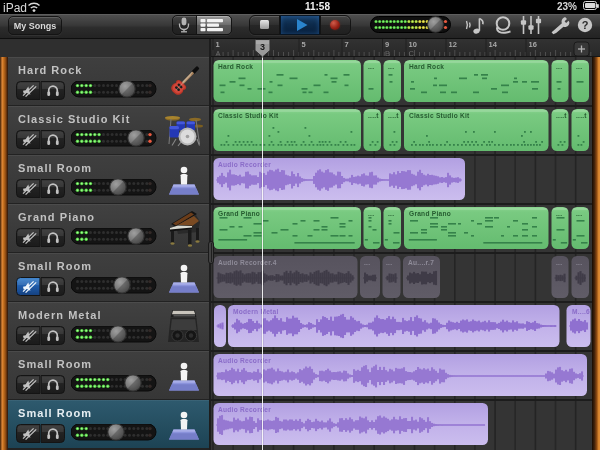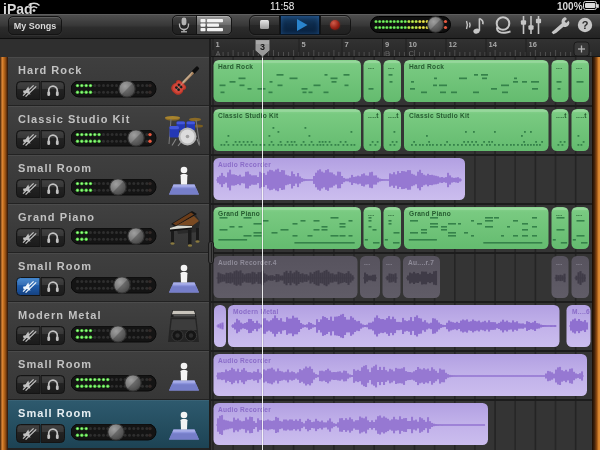--- a/index.html
+++ b/index.html
@@ -1,30 +1,30 @@
 <!DOCTYPE html>
 <html><head><meta charset="utf-8"><style>
 html,body{margin:0;padding:0;background:#000;}
 *{box-sizing:border-box;-webkit-font-smoothing:antialiased;}
 #page{position:relative;width:600px;height:450px;overflow:hidden;background:#2e2e2e;
  font-family:"Liberation Sans",sans-serif;}
 .abs{position:absolute;}
 </style></head><body>
 <div id="page">
 <div class="abs" style="left:0;top:0;width:600px;height:14px;background:#000;"></div>
-<div class="abs" style="left:3px;top:1px;font-size:14px;font-weight:bold;color:#d8d8d8;">iPad</div>
+<div class="abs" style="left:3px;top:1px;font-size:12px;font-weight:normal;color:#d8d8d8;">iPad</div>
 <svg width="14" height="12" style="position:absolute;left:27px;top:1px;">
       <g stroke="#d8d8d8" fill="none">
         <path d="M 1.5 4.5 A 8 8 0 0 1 12.5 4.5" stroke-width="1.4"></path>
         <path d="M 3.8 7 A 5 5 0 0 1 10.2 7" stroke-width="1.4"></path>
       </g>
       <circle cx="7" cy="9.6" r="1.4" fill="#d8d8d8"></circle>
     </svg>
-<div class="abs" style="left:270px;top:1px;width:60px;text-align:left;font-size:10px;font-weight:normal;color:#f2f2f2;">11:58</div>
-<div class="abs" style="left:557px;top:1px;font-size:10px;font-weight:bold;color:#d8d8d8;">100%</div>
+<div class="abs" style="left:270px;top:1px;width:60px;text-align:right;font-size:10px;font-weight:bold;color:#f2f2f2;">11:58</div>
+<div class="abs" style="left:557px;top:1px;font-size:10px;font-weight:bold;color:#d8d8d8;">23%</div>
 <svg width="16" height="12" style="position:absolute;left:583px;top:0px;">
       <rect x="0.5" y="1.5" width="13" height="8" rx="2" fill="none" stroke="#d8d8d8"></rect>
       <rect x="2" y="3" width="10.4" height="5" rx="1" fill="#d8d8d8"></rect>
       <rect x="14" y="4" width="1.8" height="4" rx="0.8" fill="#d8d8d8"></rect>
     </svg>
 <div class="abs" style="left:0;top:14px;width:600px;height:25px;background:linear-gradient(#4e4e4e,#383838 45%,#2c2c2c 55%,#232323);border-top:1px solid #5e5e5e;border-bottom:1px solid #0e0e0e;"></div>
 <div style="position:absolute;background:linear-gradient(#454545,#2f2f2f 48%,#262626 52%,#202020);border:1px solid #141414;border-radius:5px;color:#dadada;font-size:10px;font-weight:bold;text-align:center;box-shadow:inset 0 1px 0 rgba(255,255,255,0.15),0 1px 0 rgba(255,255,255,0.06);left:8px;top:16px;width:54px;height:19px;line-height:18px;font-size:9px;white-space:nowrap;">My Songs</div>
 <div style="position:absolute;background:linear-gradient(#454545,#2f2f2f 48%,#262626 52%,#202020);border:1px solid #141414;border-radius:5px;color:#dadada;font-size:10px;font-weight:bold;text-align:center;box-shadow:inset 0 1px 0 rgba(255,255,255,0.15),0 1px 0 rgba(255,255,255,0.06);left:172px;top:15px;width:60px;height:20px;"></div>
 <div class="abs" style="left:196px;top:15px;width:36px;height:20px;background:linear-gradient(#9a9a9a,#6e6e6e 48%,#5a5a5a 52%,#4e4e4e);border:1px solid #141414;border-radius:0 5px 5px 0;box-shadow:inset 0 1px 0 rgba(255,255,255,0.25);"></div>
 <svg width="14" height="16" style="position:absolute;left:177px;top:17px;">

